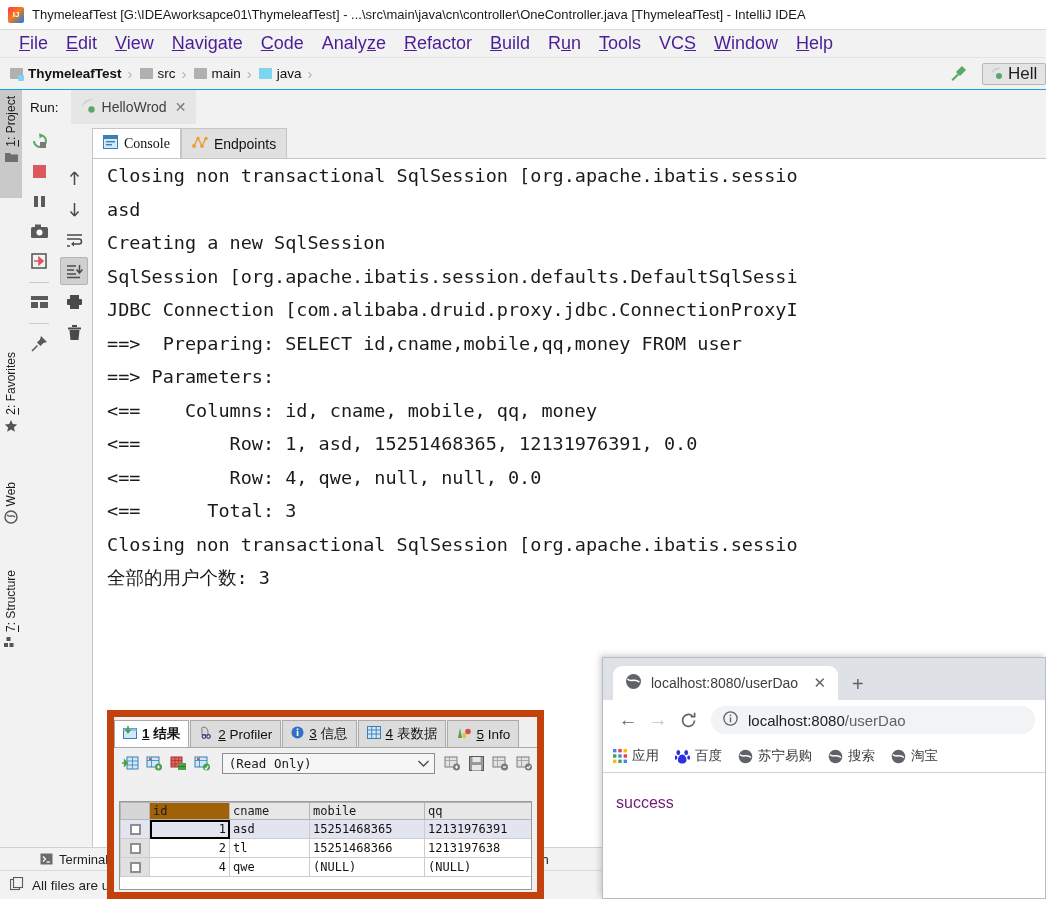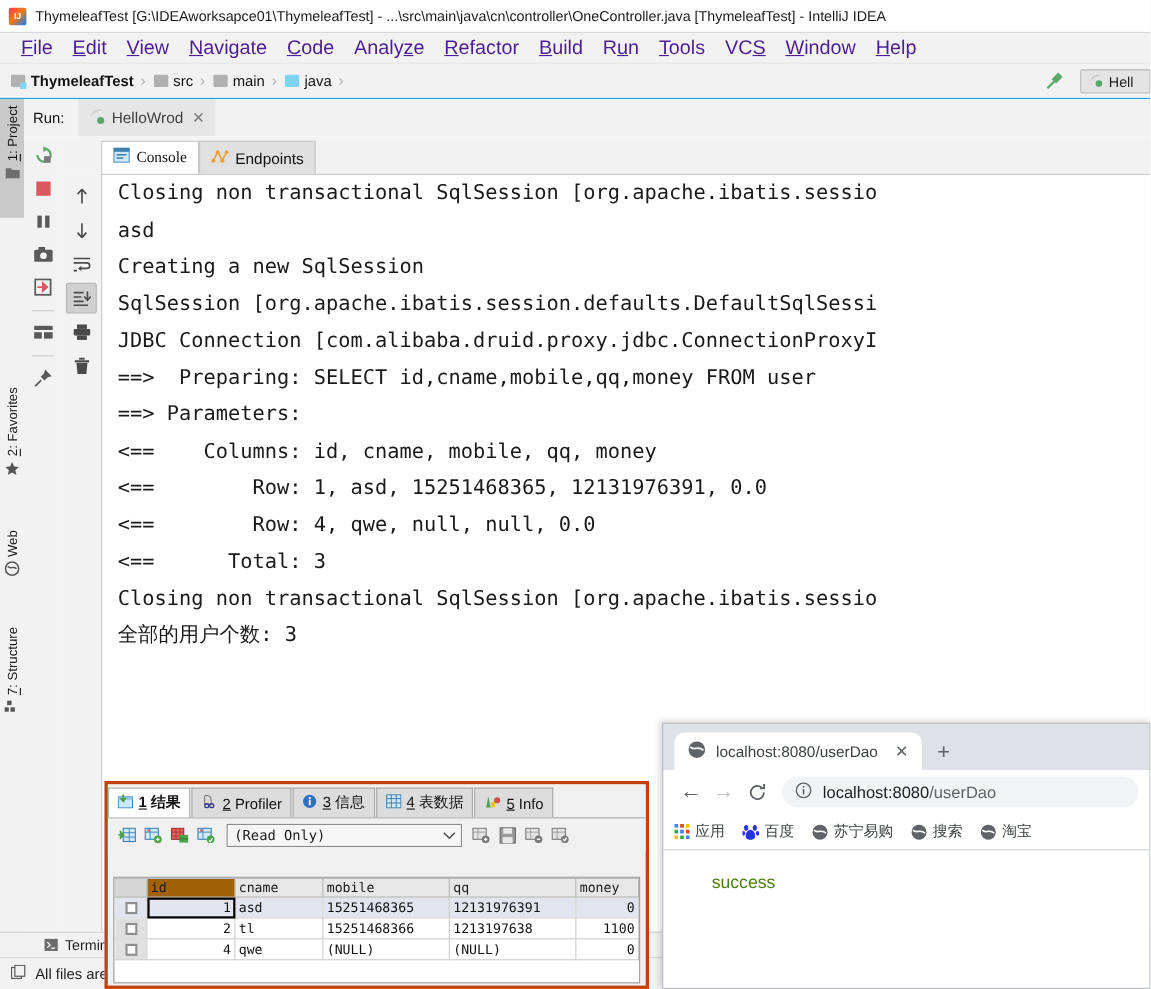--- a/index.html
+++ b/index.html
@@ -51,21 +51,21 @@
   .crumb.root .lbl{font-weight:bold;}
   .crumb-sep{color:#b0b0b0;font-size:15px;margin:0 7px 0 6px;}
   .navbar-right{position:absolute;right:0;top:0;height:32px;display:flex;align-items:center;}
   .hammer{margin-right:12px;}
   .runconfig{
     display:flex;align-items:center;height:22px;background:#e4e4e4;
     border:1px solid #b8b8b8;border-radius:2px;padding:0 6px;margin-right:0;
     overflow:hidden;width:64px;box-sizing:border-box;
   }
   .runconfig .leaf{margin-right:5px;flex:0 0 auto;}
-  .runconfig .rc-label{font-size:13px;color:#1d1d1d;white-space:nowrap;}
+  .runconfig .rc-label{font-size:17px;color:#1d1d1d;white-space:nowrap;}
 
   
   .leftstrip{
     position:absolute;left:0;top:90px;width:22px;bottom:52px;
     background:#f2f2f2;border-right:1px solid #d6d6d6;
   }
   .vtab{
     position:absolute;left:0;width:22px;display:flex;flex-direction:column;
     align-items:center;cursor:default;
   }
@@ -136,22 +136,22 @@
 
   
   .statusbar{
     position:absolute;left:0;bottom:0;right:0;height:29px;background:#f2f2f2;
     border-top:1px solid #d9d9d9;display:flex;align-items:center;padding-left:10px;box-sizing:border-box;
   }
   .status-text{font-size:13.5px;color:#1f1f1f;margin-left:8px;}
 
   
   .dbpanel{
-    position:absolute;left:95px;top:710px;width:495px;height:189px;
-    background:#f0f0f0;border:3px solid #c2410c;box-sizing:border-box;overflow:hidden;
+    position:absolute;left:107px;top:710px;width:437px;height:189px;
+    background:#f0f0f0;border:7px solid #c2410c;box-sizing:border-box;overflow:hidden;
   }
   .db-tabs{height:30px;display:flex;align-items:flex-end;background:#f0f0f0;}
   .dbtab{
     display:flex;align-items:center;height:27px;padding:0 8px;box-sizing:border-box;
     font-size:13.5px;color:#111;border:1px solid #a9a9a9;border-bottom:none;margin-right:1px;
     white-space:nowrap;
   }
   .dbtab.active{background:#fff;font-weight:bold;}
   .dbtab.inactive{background:#dcdcdc;}
   .dbtab .dt-label{margin-left:5px;}
@@ -205,21 +205,21 @@
   .omnibox{
     flex:1;height:28px;background:#f1f3f4;border-radius:14px;display:flex;align-items:center;
     padding:0 12px;box-sizing:border-box;margin-left:8px;
   }
   .omnibox .om-text{font-size:15px;color:#202124;margin-left:10px;white-space:nowrap;}
   .omnibox .om-text .dim{color:#5f6368;}
   .br-bookmarks{height:32px;background:#fff;display:flex;align-items:center;padding:0 10px;box-sizing:border-box;font-family:Liberation Serif, serif;}
   .bm{display:flex;align-items:center;margin-right:16px;font-size:13.5px;color:#3c4043;white-space:nowrap;}
   .bm .bm-ico{margin-right:5px;display:flex;align-items:center;}
   .br-content{position:absolute;left:0;top:114px;right:0;bottom:0;background:#fff;border-top:1px solid #d0d0d0;}
-  .br-content .page-text{font-size:16px;color:#4d7c0f;padding:21px 0 0 13px;margin-left:31px;}
+  .br-content .page-text{font-size:16px;color:#701a75;padding:21px 0 0 13px;}
 
   .ico{display:inline-block;vertical-align:middle;}
 </style>
 </head>
 <body>
 
 <div class="app">
 
   <div class="titlebar">
     <span class="idea-logo"></span>

